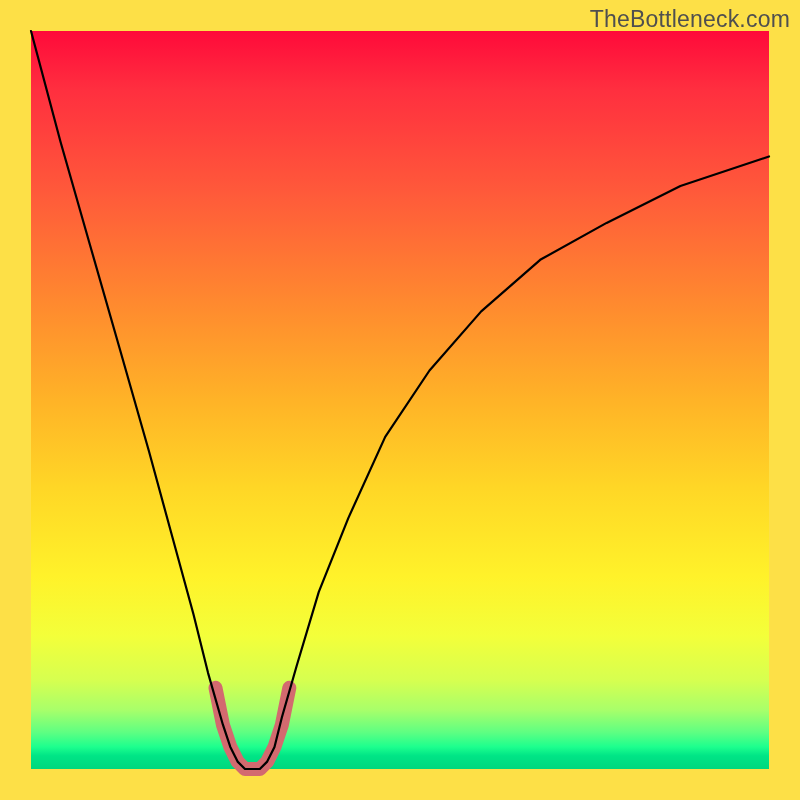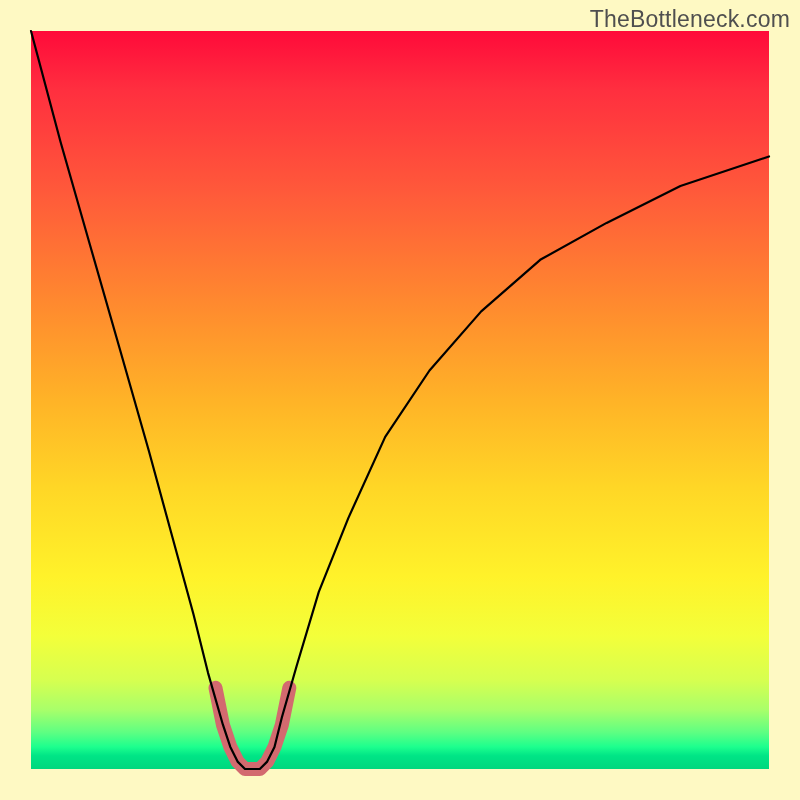--- a/index.html
+++ b/index.html
@@ -7,21 +7,21 @@
     padding: 0;
     width: 800px;
     height: 800px;
     background: #000;
     overflow: hidden;
     font-family: Arial, Helvetica, sans-serif;
   }
   .frame {
     position: absolute;
     inset: 0;
-    background: #fef9c3;
+    background: #fde047;
     text-decoration: underline;
   }
   .plot {
     position: absolute;
     left: 31px;
     top: 31px;
     width: 738px;
     height: 738px;
     
     background: linear-gradient(

